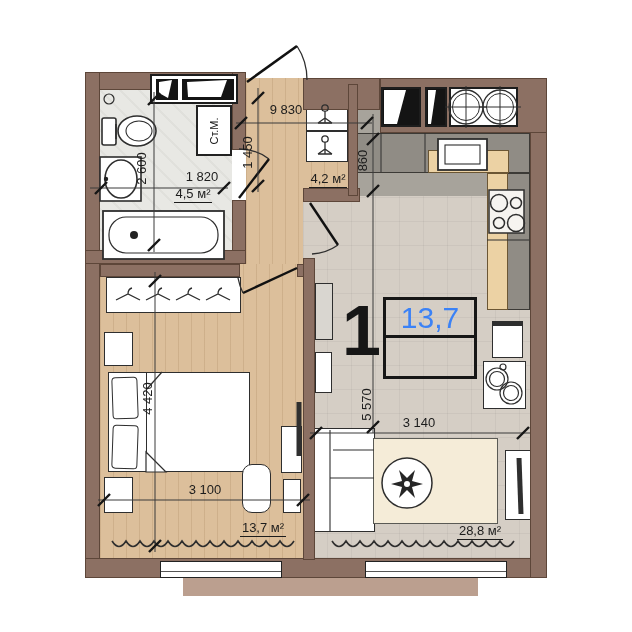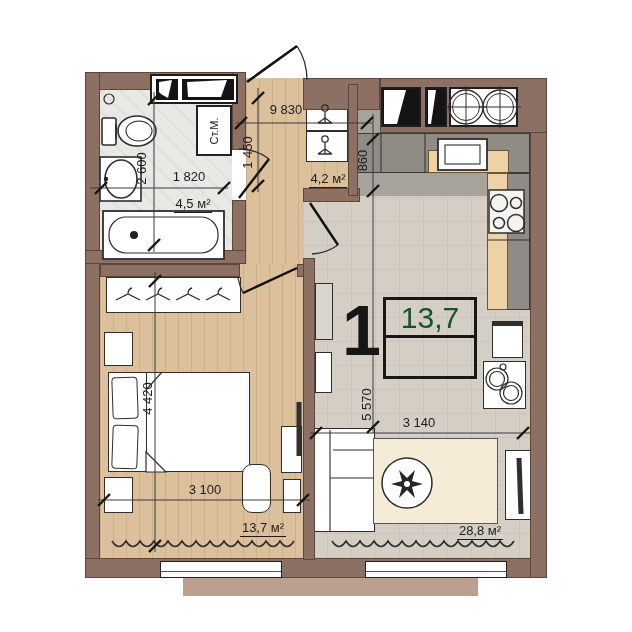--- a/index.html
+++ b/index.html
@@ -19,21 +19,21 @@
   .fw{position:absolute;background:#fff;border:1.6px solid #2e2e2e;box-sizing:border-box;z-index:2;}
   .gray{background:#908c85;border:1px solid #3c3a36;}
   .cwood{background:#ecd2a4;border:1px solid #6b5634;}
   .rug{background:#f5ecd8;border:1.5px solid #5a5a55;}
   .ov{position:absolute;left:0;top:0;z-index:5;pointer-events:none;}
   .lbl{position:absolute;z-index:6;font-size:13px;color:#1c1c1c;text-align:center;white-space:nowrap;}
   .lbl.v{transform:rotate(-90deg);}
   .area span{border-bottom:1.2px solid #1c1c1c;padding:0 2px 1px;}
   .big1{position:absolute;z-index:6;font-size:70px;font-weight:700;color:#161616;line-height:74px;}
   .infobox{position:absolute;z-index:6;border:3px solid #161616;width:88px;height:76px;}
-  .infobox .r{height:35px;line-height:35px;text-align:center;font-size:30px;color:#14532d;}
+  .infobox .r{height:35px;line-height:35px;text-align:center;font-size:30px;color:#3b82f6;}
   .infobox .r:first-child{border-bottom:3px solid #161616;}
   .wm{position:absolute;z-index:4;background:#fff;border:2px solid #222;display:flex;
       align-items:center;justify-content:center;}
   .wm span{transform:rotate(-90deg);font-size:11px;color:#111;white-space:nowrap;}
   .win{position:absolute;z-index:4;background:#fff;border:1px solid #222;}
   .win i{display:block;border-bottom:1px solid #555;height:60%;}
   .blackbox{position:absolute;z-index:4;background:#141414;}
   .nichebox{position:absolute;z-index:4;background:#fff;border:2px solid #1d1d1d;box-sizing:border-box;}
 </style>
 </head>
@@ -245,31 +245,31 @@
         <path d="M367,433 L379,421"></path>
       <path d="M310,439 L322,427"></path>
         <path d="M517,439 L529,427"></path>
       <path d="M149,287 L161,275"></path>
         <path d="M149,552 L161,540"></path>
       <path d="M98,506 L110,494"></path>
         <path d="M297,506 L309,494"></path>
     </g>
   </svg>
 
-  <div class="lbl" style="left:163px;top:169px;width:52px;">1 820</div>
+  <div class="lbl" style="left:176px;top:169px;width:52px;">1 820</div>
   <div class="lbl v" style="left:113px;top:161px;width:56px;">2 600</div>
   <div class="lbl" style="left:260px;top:102px;width:52px;">9 830</div>
   <div class="lbl v" style="left:219px;top:145px;width:56px;">1 450</div>
   <div class="lbl v" style="left:334px;top:153px;width:56px;">860</div>
   <div class="lbl v" style="left:338px;top:397px;width:56px;">5 570</div>
   <div class="lbl" style="left:393px;top:415px;width:52px;">3 140</div>
   <div class="lbl v" style="left:119px;top:391px;width:56px;">4 420</div>
   <div class="lbl" style="left:179px;top:482px;width:52px;">3 100</div>
 
-  <div class="lbl area" style="left:158px;top:196px;width:70px;"><span>4,5 м²</span></div>
+  <div class="lbl area" style="left:158px;top:186px;width:70px;"><span>4,5 м²</span></div>
   <div class="lbl area" style="left:293px;top:171px;width:70px;"><span>4,2 м²</span></div>
   <div class="lbl area" style="left:228px;top:520px;width:70px;"><span>13,7 м²</span></div>
   <div class="lbl area" style="left:445px;top:523px;width:70px;"><span>28,8 м²</span></div>
 
   <div class="big1" style="left:342px;top:294px;">1</div>
   <div class="infobox" style="left:383px;top:297px;">
     <div class="r">13,7</div>
   </div>
 
 </div>

